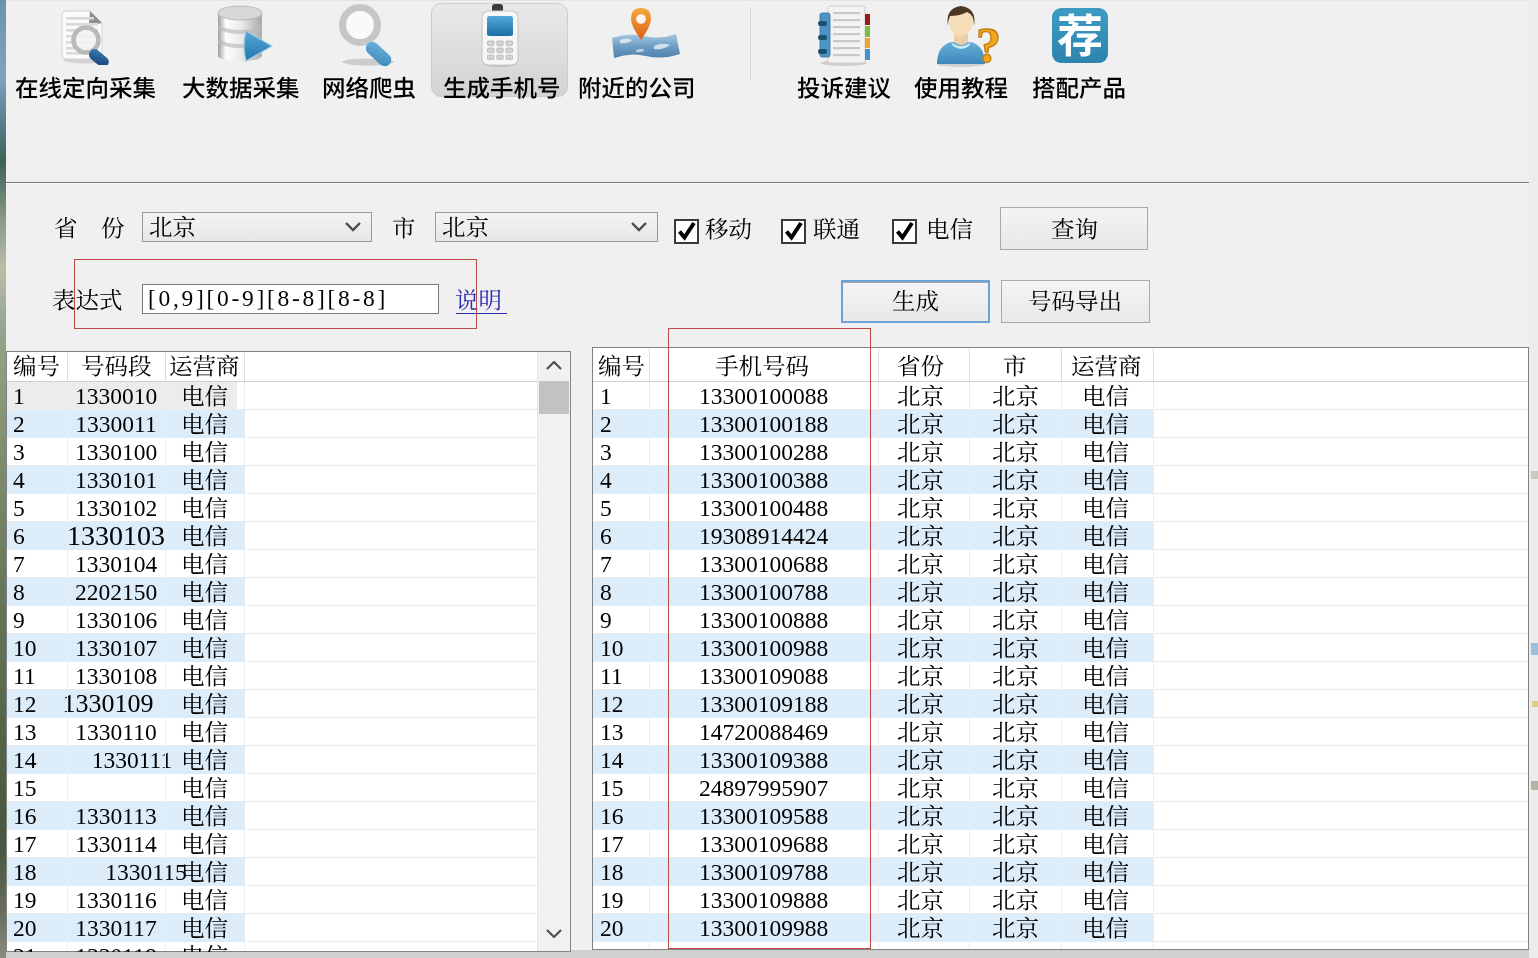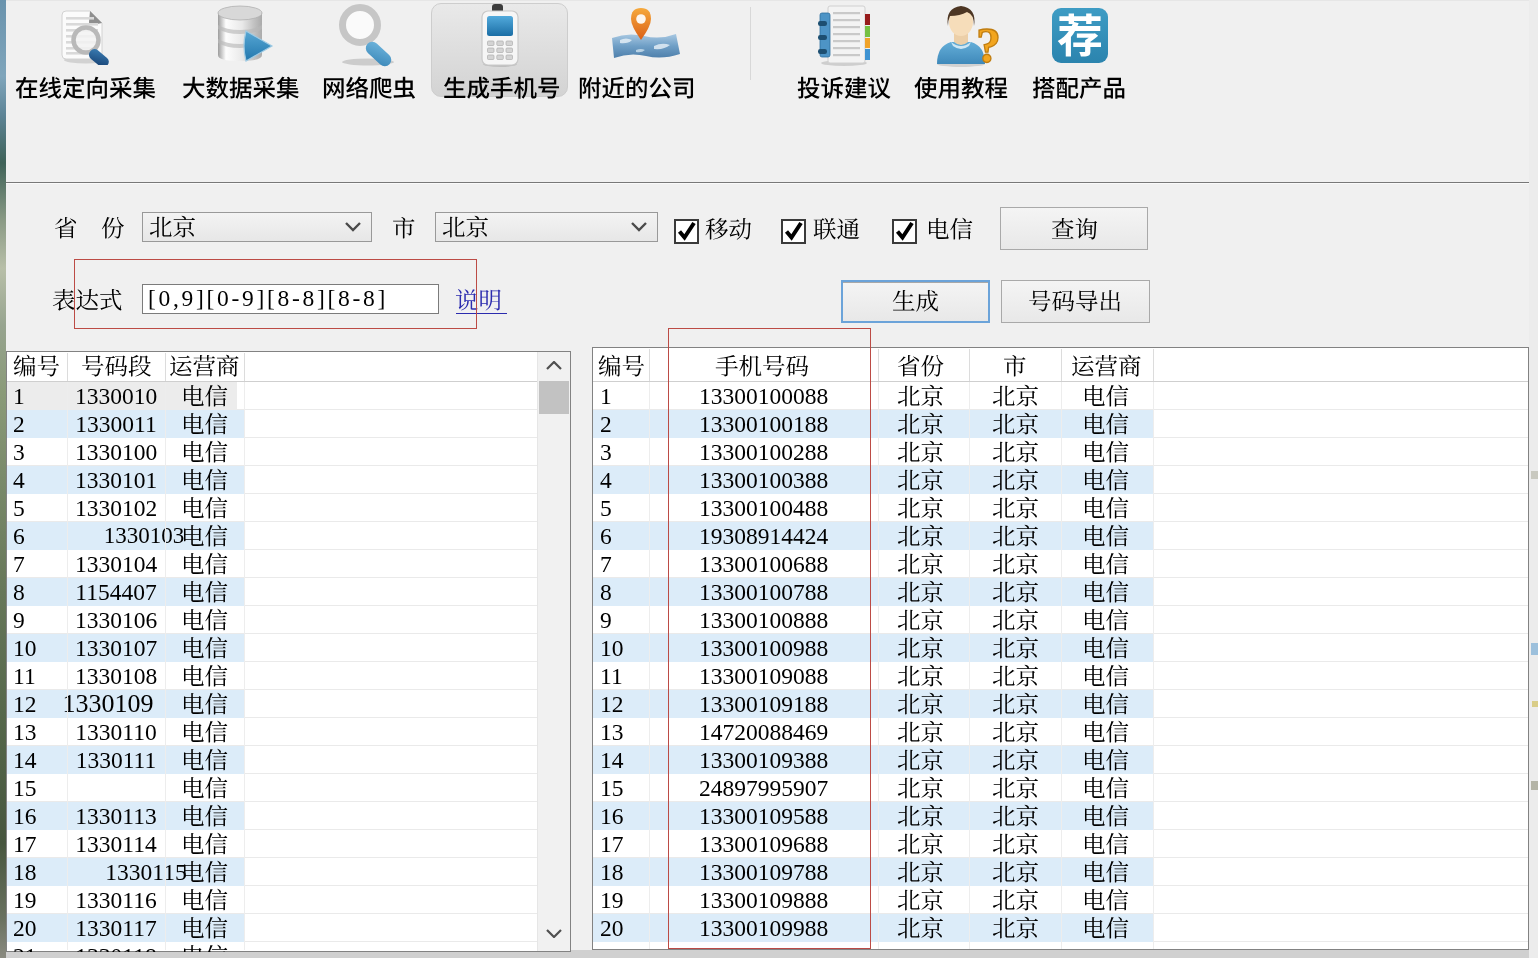--- a/index.html
+++ b/index.html
@@ -283,34 +283,34 @@
     <use href="#f4fe1" x="1000"></use>
   </svg>
 <div style="position:absolute;left:13px;top:495.8px;font-size:23.5px;line-height:24.5px;white-space:pre;">5</div>
 <div style="position:absolute;left:116px;top:495.8px;font-size:23.5px;line-height:24.5px;white-space:pre;transform:translateX(-50%);">1330102</div>
 <svg style="position:absolute;left:181px;top:496.2px" width="47" height="23.5" viewBox="0 0 2000 1000">
     <use href="#f7535"></use>
     <use href="#f4fe1" x="1000"></use>
   </svg>
 <div style="position:absolute;left:7px;top:522px;width:237px;height:28px;background:#dcecf9"></div>
 <div style="position:absolute;left:13px;top:523.8px;font-size:23.5px;line-height:24.5px;white-space:pre;">6</div>
-<div style="position:absolute;left:116px;top:523.8px;font-size:23px;line-height:24.5px;white-space:pre;transform:translateX(-50%);margin-left:28px;">1330103</div>
+<div style="position:absolute;left:116px;top:523.8px;font-size:28px;line-height:24.5px;white-space:pre;transform:translateX(-50%);">1330103</div>
 <svg style="position:absolute;left:181px;top:524.2px" width="47" height="23.5" viewBox="0 0 2000 1000">
     <use href="#f7535"></use>
     <use href="#f4fe1" x="1000"></use>
   </svg>
 <div style="position:absolute;left:13px;top:551.8px;font-size:23.5px;line-height:24.5px;white-space:pre;">7</div>
 <div style="position:absolute;left:116px;top:551.8px;font-size:23.5px;line-height:24.5px;white-space:pre;transform:translateX(-50%);">1330104</div>
 <svg style="position:absolute;left:181px;top:552.2px" width="47" height="23.5" viewBox="0 0 2000 1000">
     <use href="#f7535"></use>
     <use href="#f4fe1" x="1000"></use>
   </svg>
 <div style="position:absolute;left:7px;top:578px;width:237px;height:28px;background:#dcecf9"></div>
 <div style="position:absolute;left:13px;top:579.8px;font-size:23.5px;line-height:24.5px;white-space:pre;">8</div>
-<div style="position:absolute;left:116px;top:579.8px;font-size:23.5px;line-height:24.5px;white-space:pre;transform:translateX(-50%);">1154407</div>
+<div style="position:absolute;left:116px;top:579.8px;font-size:23.5px;line-height:24.5px;white-space:pre;transform:translateX(-50%);">2202150</div>
 <svg style="position:absolute;left:181px;top:580.2px" width="47" height="23.5" viewBox="0 0 2000 1000">
     <use href="#f7535"></use>
     <use href="#f4fe1" x="1000"></use>
   </svg>
 <div style="position:absolute;left:13px;top:607.8px;font-size:23.5px;line-height:24.5px;white-space:pre;">9</div>
 <div style="position:absolute;left:116px;top:607.8px;font-size:23.5px;line-height:24.5px;white-space:pre;transform:translateX(-50%);">1330106</div>
 <svg style="position:absolute;left:181px;top:608.2px" width="47" height="23.5" viewBox="0 0 2000 1000">
     <use href="#f7535"></use>
     <use href="#f4fe1" x="1000"></use>
   </svg>
@@ -335,21 +335,21 @@
     <use href="#f4fe1" x="1000"></use>
   </svg>
 <div style="position:absolute;left:13px;top:719.8px;font-size:23.5px;line-height:24.5px;white-space:pre;">13</div>
 <div style="position:absolute;left:116px;top:719.8px;font-size:23.5px;line-height:24.5px;white-space:pre;transform:translateX(-50%);">1330110</div>
 <svg style="position:absolute;left:181px;top:720.2px" width="47" height="23.5" viewBox="0 0 2000 1000">
     <use href="#f7535"></use>
     <use href="#f4fe1" x="1000"></use>
   </svg>
 <div style="position:absolute;left:7px;top:746px;width:237px;height:28px;background:#dcecf9"></div>
 <div style="position:absolute;left:13px;top:747.8px;font-size:23.5px;line-height:24.5px;white-space:pre;">14</div>
-<div style="position:absolute;left:116px;top:747.8px;font-size:23.5px;line-height:24.5px;white-space:pre;transform:translateX(-50%);">1330111</div>
+<div style="position:absolute;left:132px;top:747.8px;font-size:23.5px;line-height:24.5px;white-space:pre;transform:translateX(-50%);">1330111</div>
 <svg style="position:absolute;left:181px;top:748.2px" width="47" height="23.5" viewBox="0 0 2000 1000">
     <use href="#f7535"></use>
     <use href="#f4fe1" x="1000"></use>
   </svg>
 <div style="position:absolute;left:13px;top:775.8px;font-size:23.5px;line-height:24.5px;white-space:pre;">15</div>
 <div style="position:absolute;left:116px;top:775.8px;font-size:18px;line-height:24.5px;white-space:pre;transform:translateX(-50%);margin-top:27px;">1330112</div>
 <svg style="position:absolute;left:181px;top:776.2px" width="47" height="23.5" viewBox="0 0 2000 1000">
     <use href="#f7535"></use>
     <use href="#f4fe1" x="1000"></use>
   </svg>

